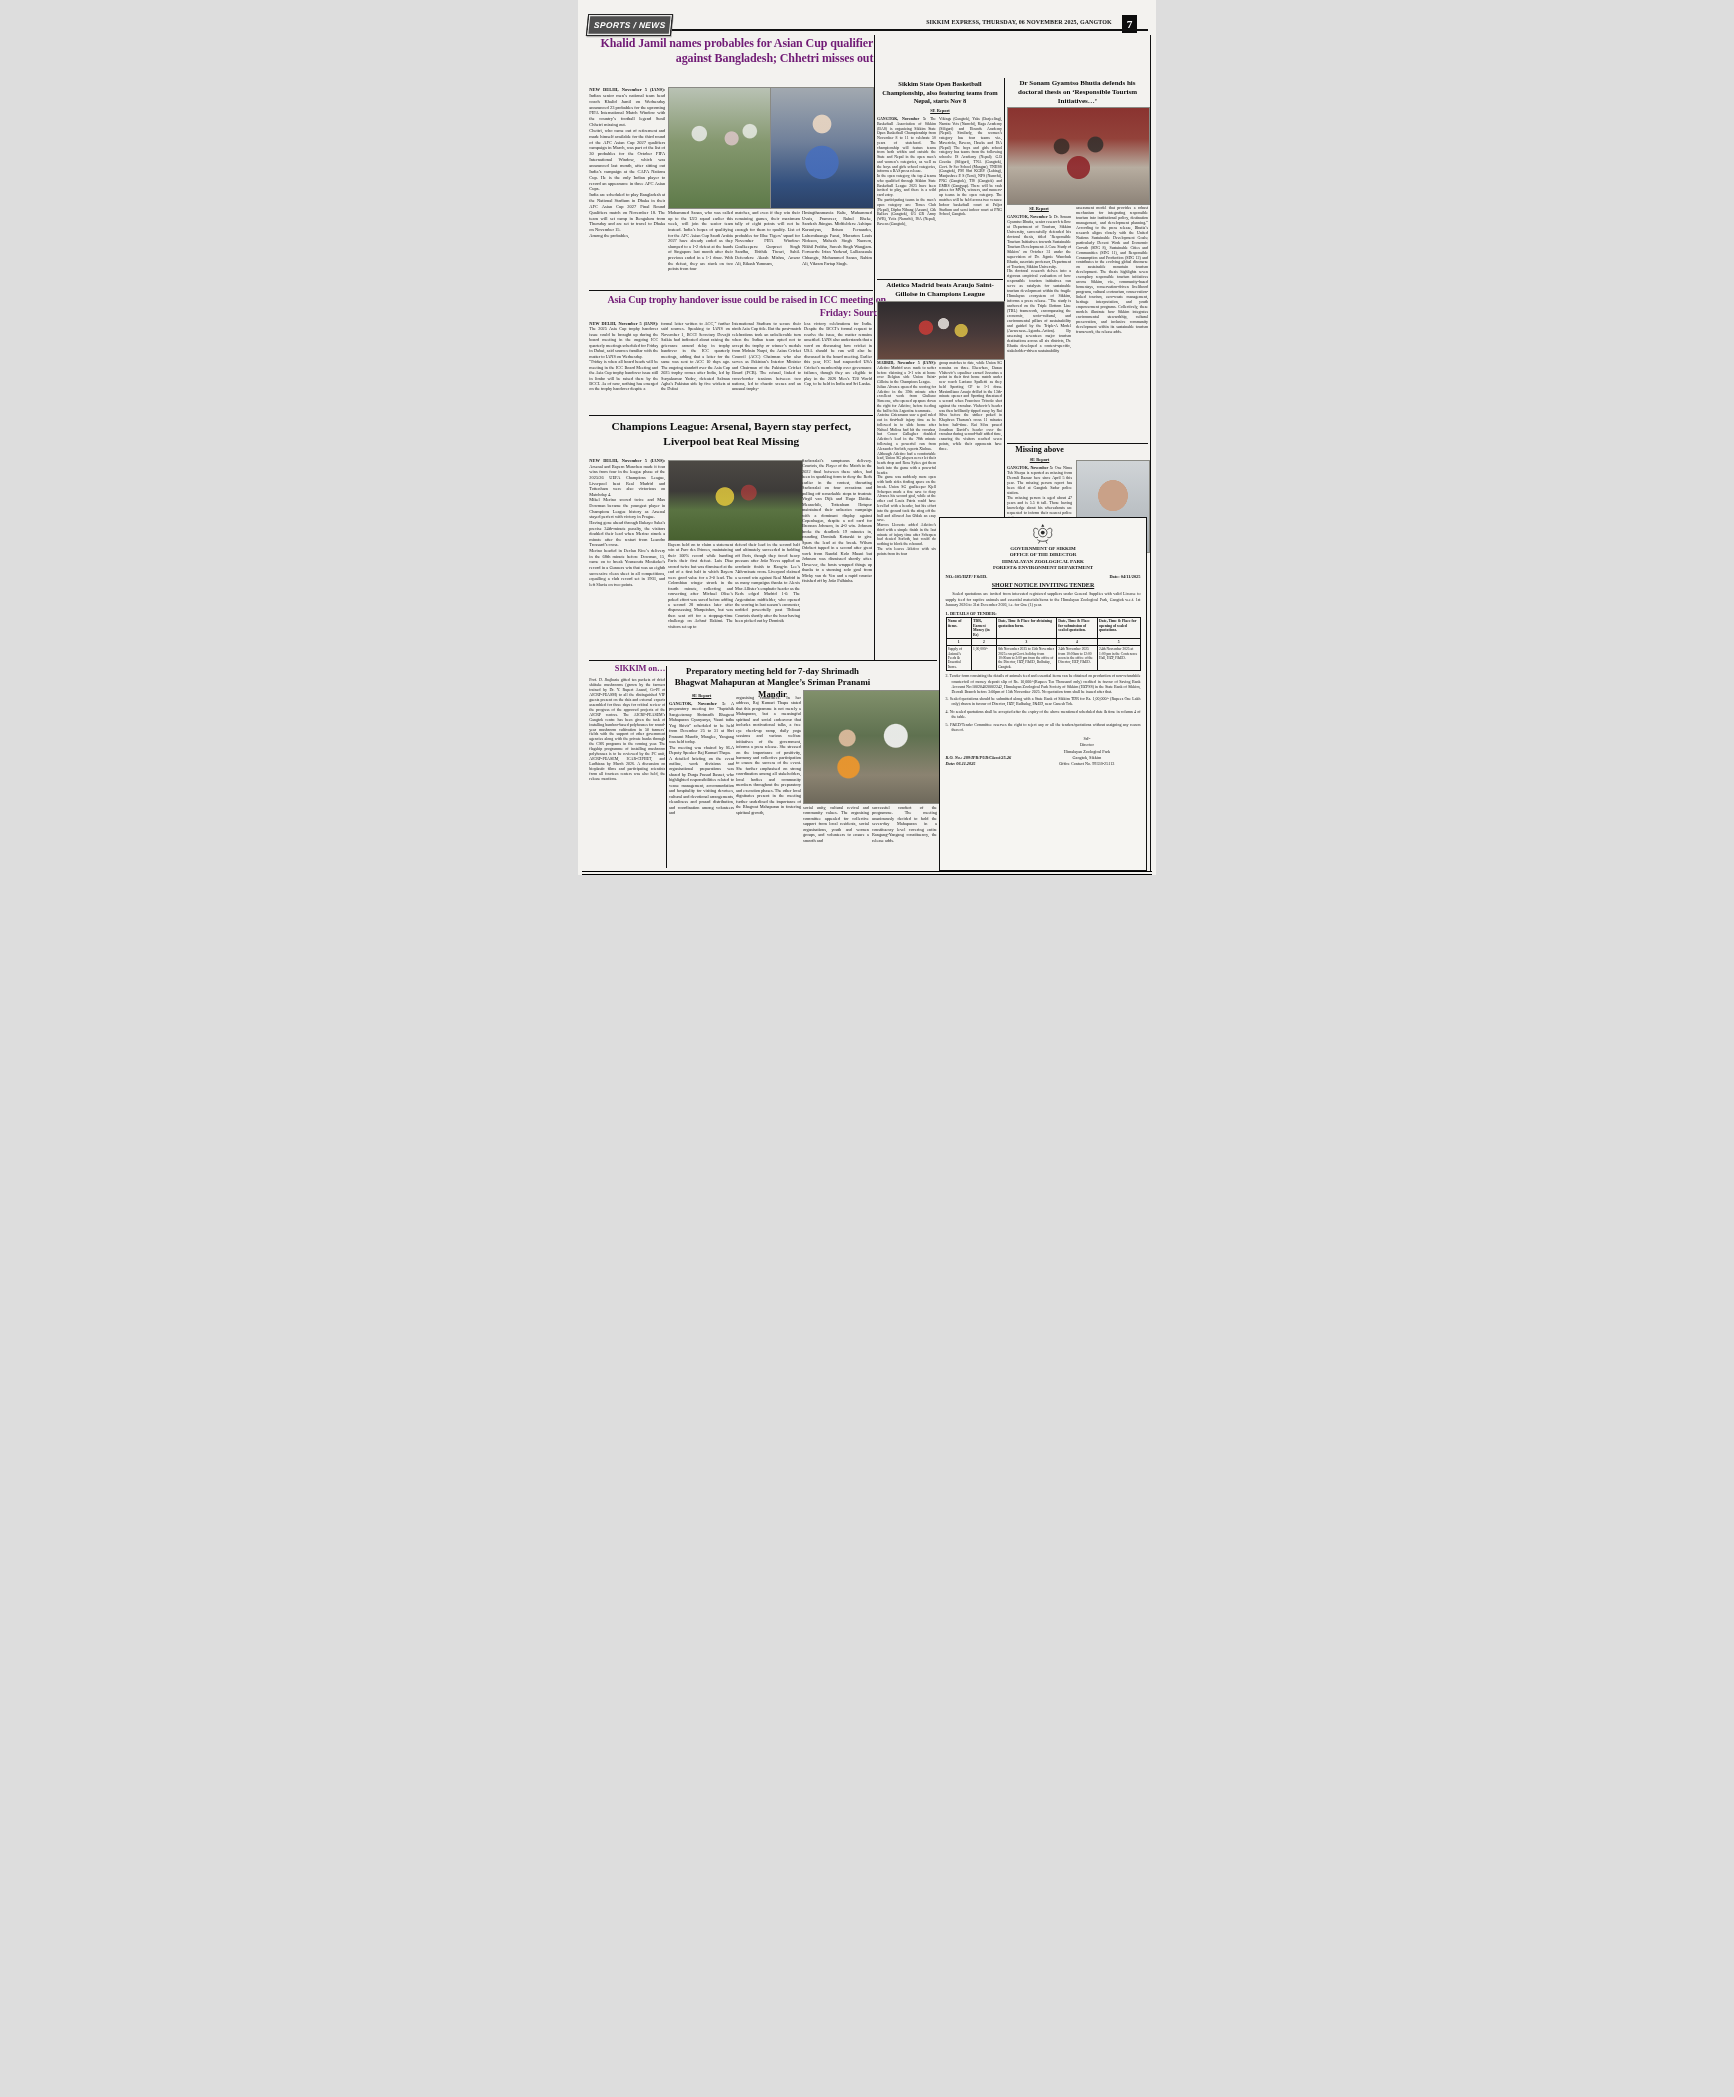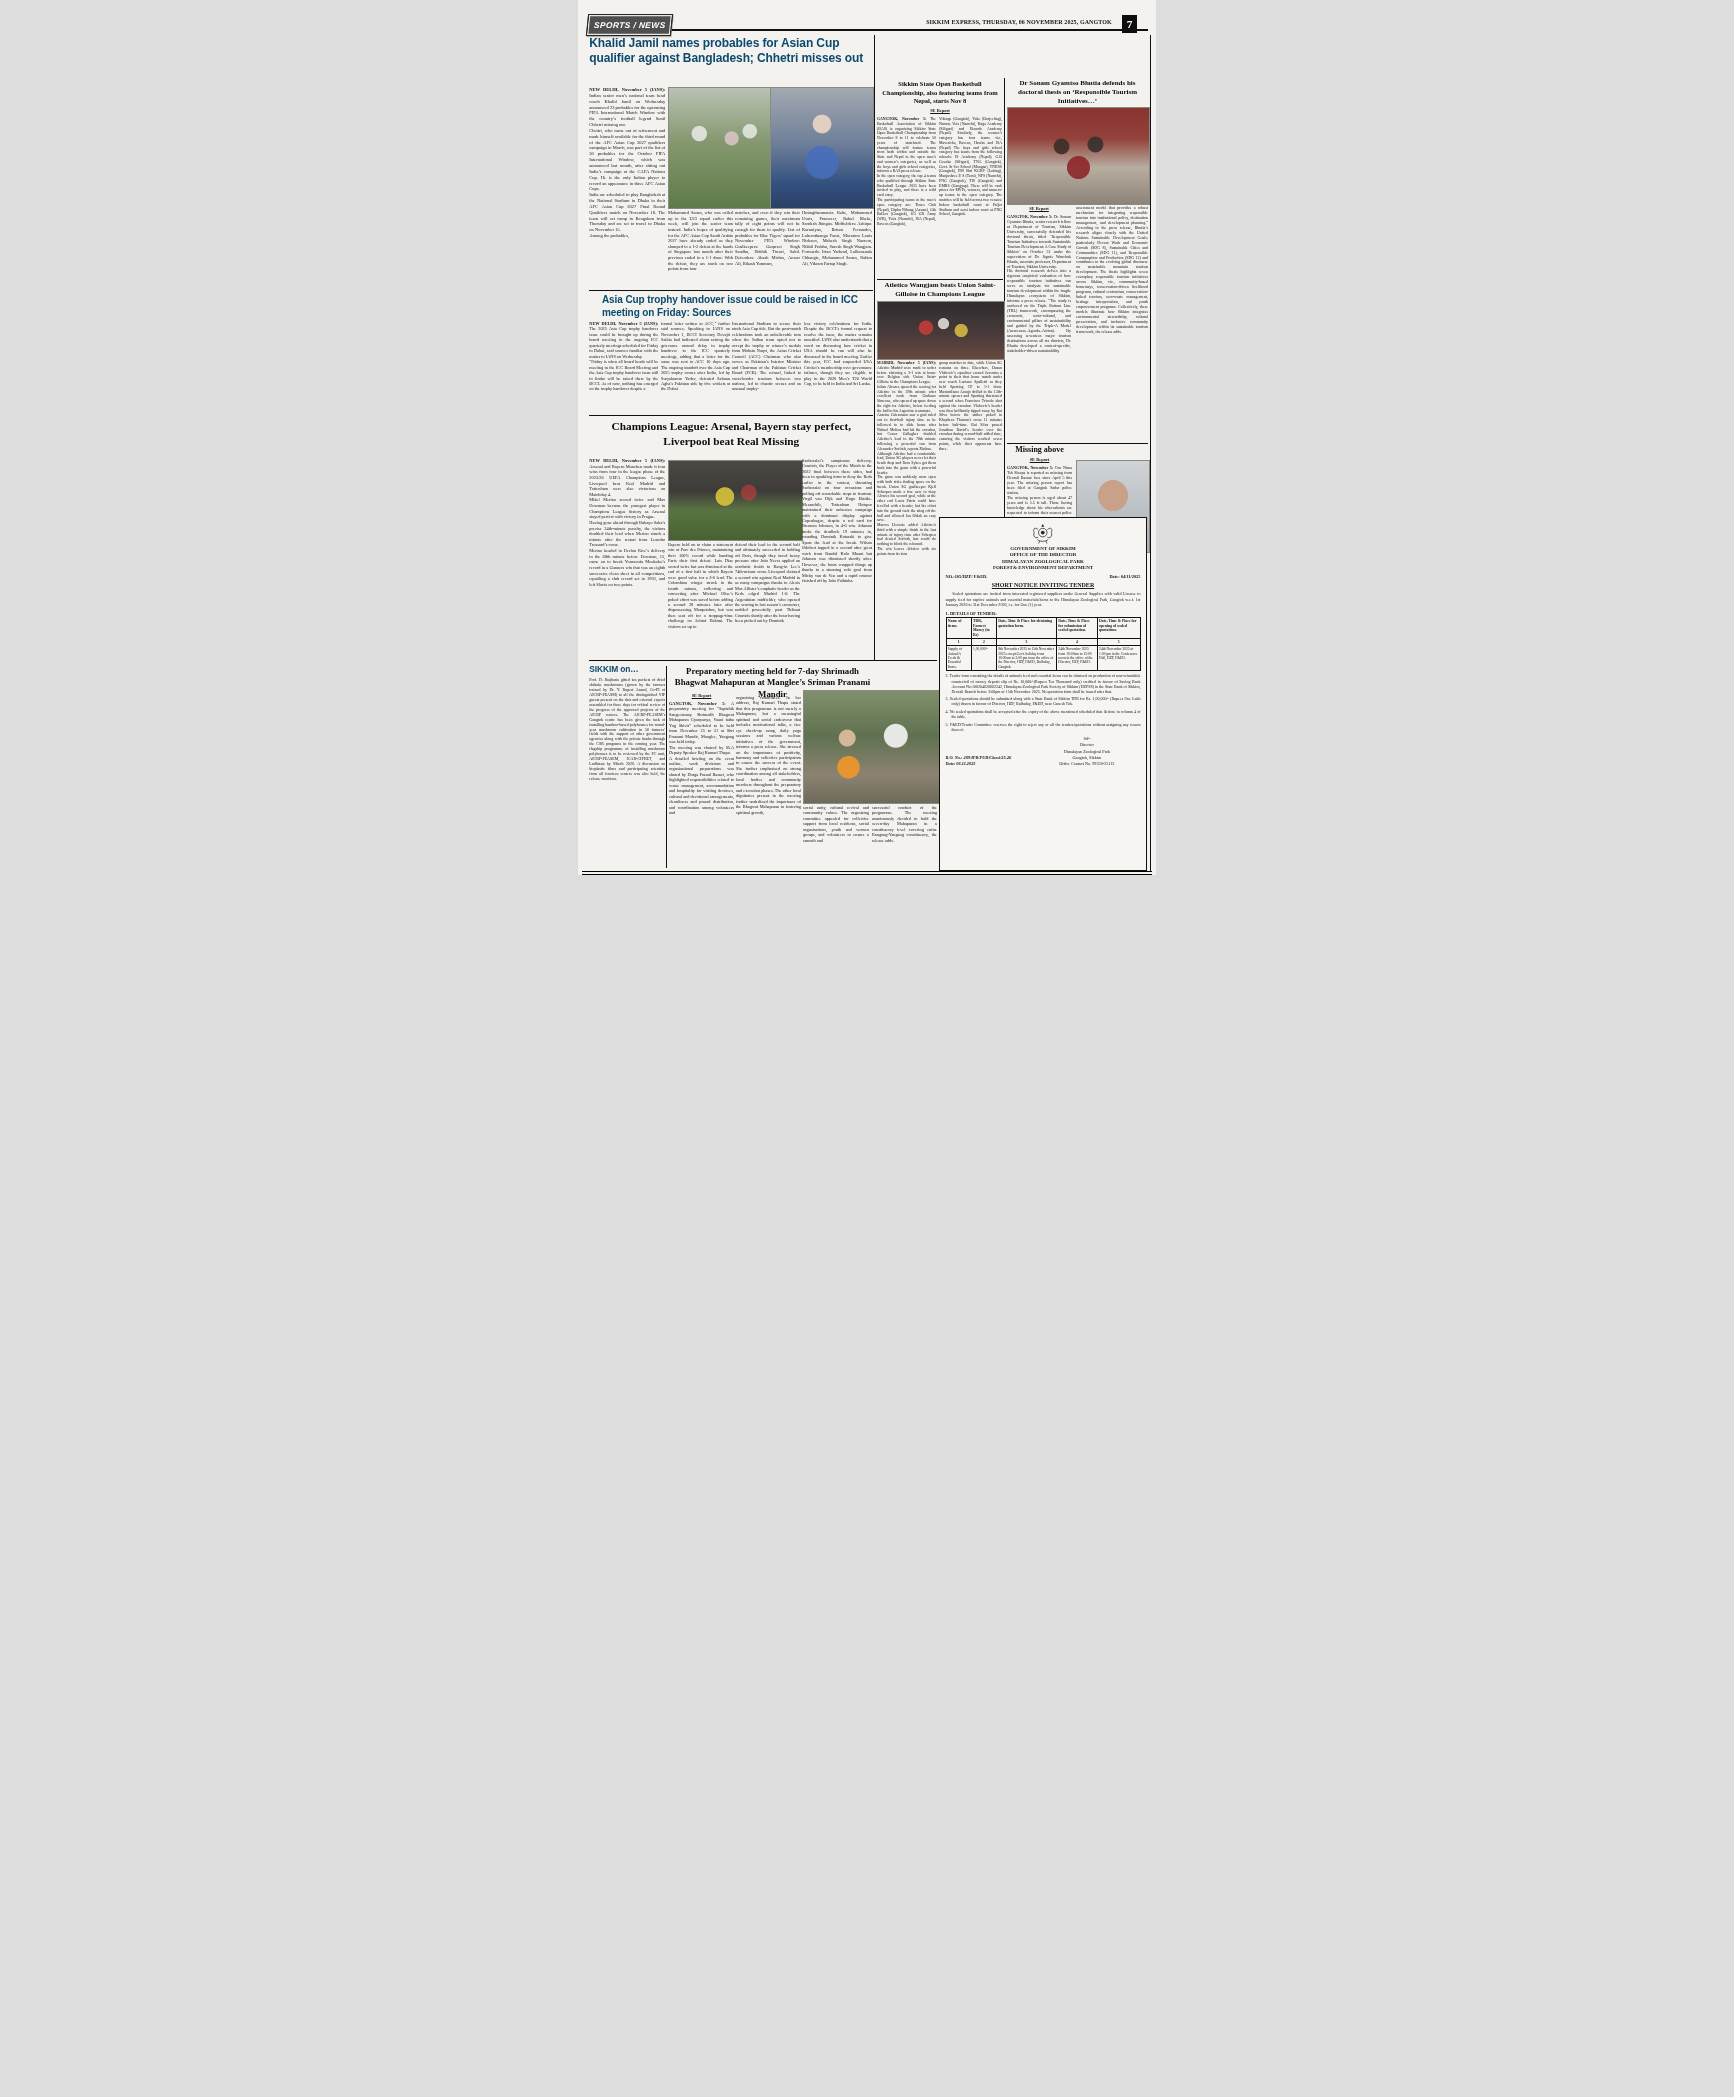--- a/index.html
+++ b/index.html
@@ -11,21 +11,21 @@
           box-shadow:inset 0 0 0 1.3px #e8e8e6, inset 0 0 0 2.1px #4f4f4f,0.8px 1.3px 0 #33333355;
           transform:skewX(-6deg);display:flex;align-items:center;justify-content:center;}
   #banner span{font-family:"Liberation Sans","DejaVu Sans",sans-serif;font-style:italic;font-weight:900;
           font-size:8.4px;color:#fff;letter-spacing:0.4px;transform:skewX(2deg);white-space:nowrap;}
   #masthead{left:311px;top:19px;width:260px;text-align:center;font-weight:700;font-size:6px;letter-spacing:0.1px;white-space:nowrap;}
   #pagebox{left:544px;top:15px;width:15px;height:17.6px;background:#0d0d0d;color:#fff;display:flex;
            align-items:center;justify-content:center;font-size:11.3px;font-weight:700;}
   .hrule{background:#111;height:1.3px;}
   .vrule{background:#111;width:0.8px;}
   
-  .hl-sans{font-family:Liberation Sans, sans-serif;font-weight:800;text-align:left;letter-spacing:-0.1px;color:#0c4a6e;}
+  .hl-sans{font-family:Liberation Serif, serif;font-weight:800;text-align:right;letter-spacing:-0.1px;color:#701a75;}
   .hl-serif{font-weight:700;text-align:center;color:#0c0c0c;}
   .se{font-weight:700;text-decoration:underline;text-align:center;font-size:4.4px;}
   
   .col{overflow:hidden;text-align:justify;line-height:1.3;}
   .col span,.col b{white-space:pre-line;}
   .f11{font-size:4.5px;} .f10{font-size:4.3px;line-height:1.27;} .f95{font-size:4px;line-height:1.24;}
   .f93{font-size:3.9px;line-height:1.22;} .f105{font-size:4.4px;line-height:1.28;}
   .photo{border:0.4px solid #8a8a84;}
   
   #tender{left:361px;top:517px;width:208px;height:354px;border:1.3px solid #111;background:#f6f5f2;
@@ -153,21 +153,21 @@
   <div class="abs col f93" style="left:299px;top:117px;width:59px;height:162px;"><b>GANGTOK, November 5:</b> <span>The Basketball Association of Sikkim (BAS) is organizing Sikkim State Open Basketball Championship from November 8 to 11 to celebrate 50 years of statehood. The championship will feature teams from both within and outside the State and Nepal in the open men’s and women’s categories, as well as the boys and girls school categories, informs a BAS press release.
 In the open category, the top 4 teams who qualified through Sikkim State Basketball League 2025 have been invited to play, and there is a wild card entry.
 The participating teams in the men’s open category are: Times Club (Nepal), Diphu Nihang (Assam), Gtk Ballers (Gangtok), 6/5 GR Army (WB), Yetis (Namchi), ISA (Nepal), Ravens (Gangtok),</span></div>
   <div class="abs col f93" style="left:361px;top:117px;width:63px;height:162px;">Vikings (Gangtok), Yaks (Darjeeling), Namtse Vets (Namchi), Kaga Academy (Siliguri) and Hounds Academy (Nepal).
 Similarly, the women’s category has four teams viz., Mavericks, Ravens, Hawks and ISA (Nepal)
 The boys and girls school category has teams from the following schools: IS Academy (Nepal); G.D Goenka (Siliguri), TNA (Gangtok), Govt. Sr Sec School (Mangan), TNHSS (Gangtok), PM Shri KGBV (Labing), Manjushree P. S (Temi), NPS (Namchi), PNG (Gangtok), TIS (Gangtok) and EMRS (Gangyap).
 There will be cash prizes for MVPs, winners, and runners-up teams in the open category.
 The matches will be held across two venues: Indoor basketball court at Paljor Stadium and semi indoor court at PNG School, Gangtok.</div>
 
   <div class="abs hrule" style="left:299px;top:279px;width:126px;height:0.6px;"></div>
-  <div class="abs hl-serif" style="left:299px;top:281px;width:126px;font-size:7px;line-height:1.3;">Atletico Wangjam beats Union Saint-Gilloise in Champions League</div>
+  <div class="abs hl-serif" style="left:299px;top:281px;width:126px;font-size:7px;line-height:1.3;">Atletico Madrid beats Araujo Saint-Gilloise in Champions League</div>
   <div class="abs photo" style="left:299px;top:301px;width:126px;height:57px;background:
       radial-gradient(circle at 38% 45%, rgba(210,60,55,.8) 0 8%, transparent 9%),
       radial-gradient(circle at 52% 38%, rgba(245,240,235,.8) 0 7%, transparent 8%),
       radial-gradient(circle at 66% 50%, rgba(230,200,70,.8) 0 7%, transparent 8%),
       linear-gradient(180deg,#2f2c2e 0%,#483a3a 55%,#67493f 100%);"></div>
   <div class="abs col f93" style="left:299px;top:361px;width:59px;height:301px;"><b>MADRID, November 5 (IANS):</b> <span>Atletico Madrid were made to suffer before claiming a 3-1 win at home over Belgian side Union Saint-Gilloise in the Champions League.
 Julian Alvarez opened the scoring for Atletico in the 39th minute after excellent work from Giuliano Simeone, who opened up space down the right for Atletico, before feeding the ball to his Argentine teammate.
 Antoine Griezmann saw a goal ruled out in first-half injury time as he followed in to slide home after Nahuel Molina had hit the crossbar, but Conor Gallagher doubled Atletico’s lead in the 78th minute following a powerful run from Alexander Sorloth, reports Xinhua.
 Although Atletico had a comfortable lead, Union SG players never let their heads drop and Ross Sykes got them back into the game with a powerful header.
 The game was suddenly more open with both sides finding space on the break. Union SG goalkeeper Kjell Scherpen made a fine save to deny Alvarez his second goal, while at the other end Louis Patris could have levelled with a header, but his effort into the ground took the sting off the ball and allowed Jan Oblak an easy save.

